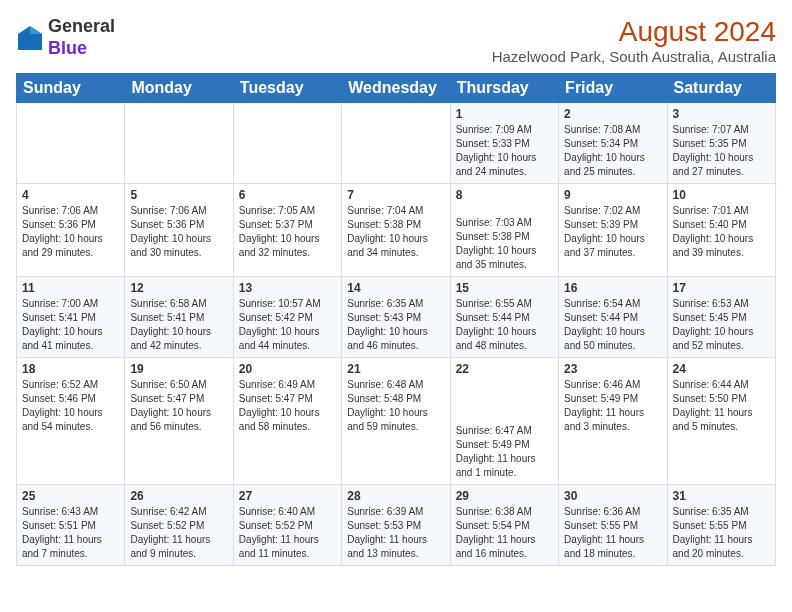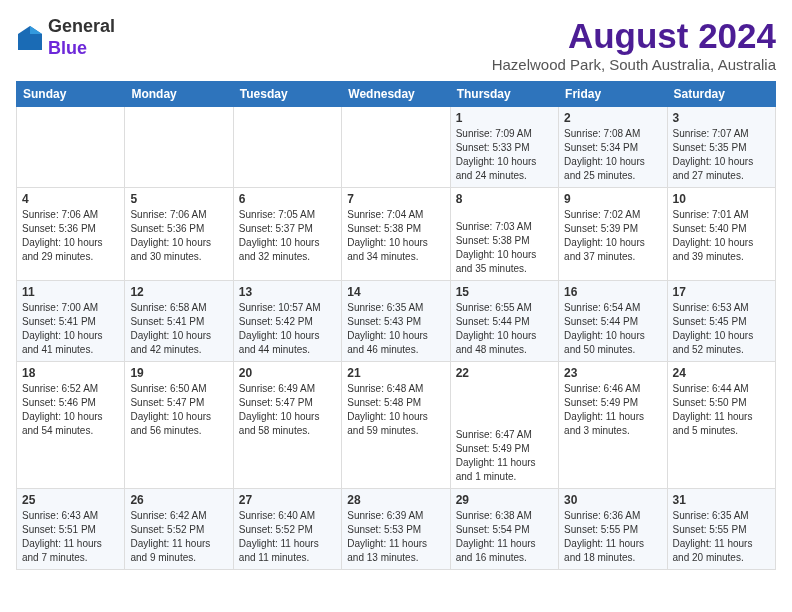--- a/index.html
+++ b/index.html
@@ -29,39 +29,39 @@
     .logo-general { color: #333; }
     .logo-blue { color: #6d28d9; }
     .logo-icon {
       width: 28px;
       height: 28px;
     }
     .title-area {
       text-align: right;
     }
     .month-title {
-      font-size: 35px;
-      font-weight: bold;
-      color: #4c1d95;
+      font-size: 28px;
+      font-weight: normal;
+      color: #c2410c;
     }
     .subtitle {
       font-size: 15px;
       color: #555;
     }
     table {
       width: 100%;
       border-collapse: collapse;
       margin-top: 8px;
     }
     thead tr {
       background-color: #2e74bc;
     }
     thead th {
       color: #fff;
-      font-size: 12px;
+      font-size: 16px;
       font-weight: bold;
       padding: 5px 6px;
       text-align: left;
       border: 1px solid #2e74bc;
     }
     tbody tr {
       border-bottom: 1px solid #ccc;
     }
     tbody td {
       vertical-align: top;

